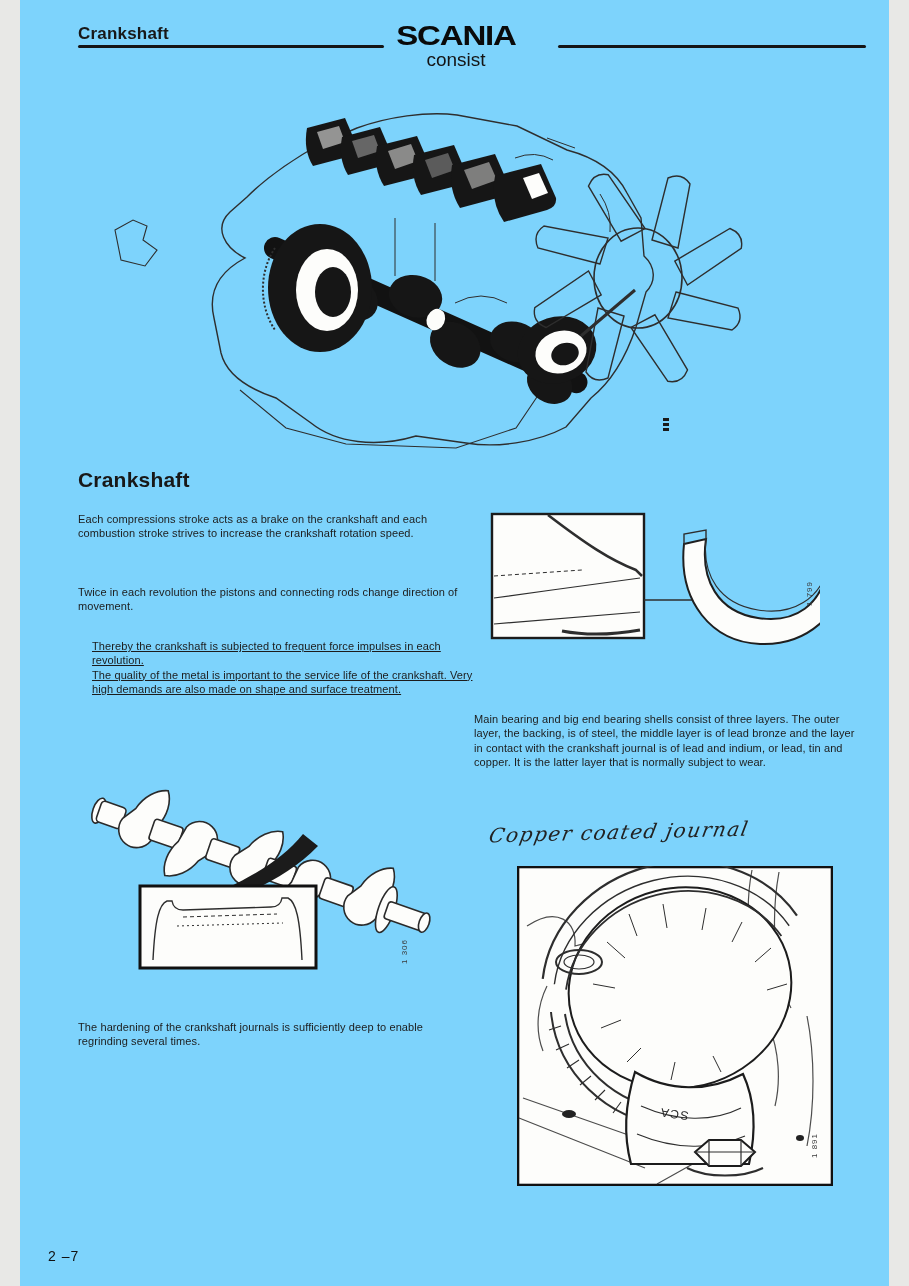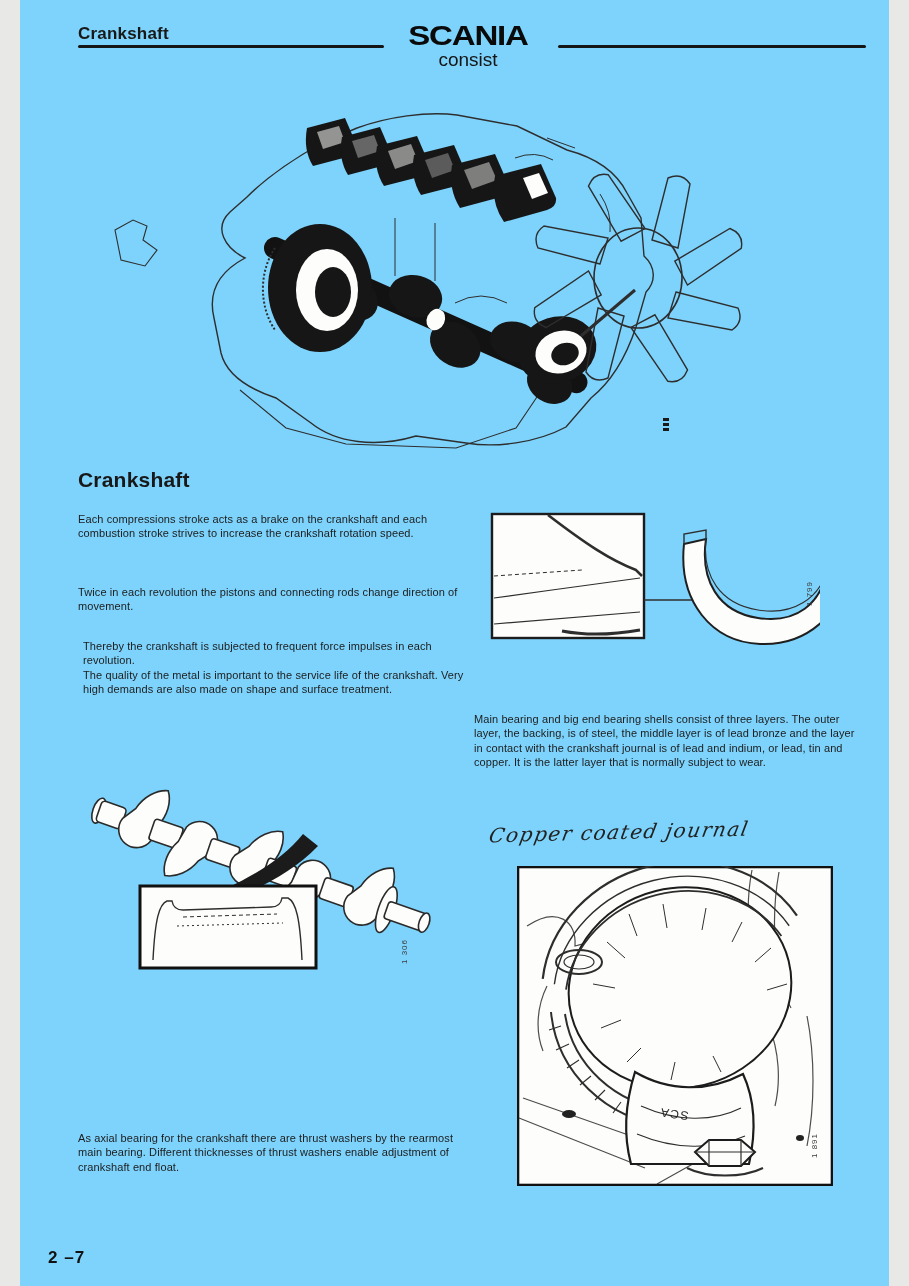--- a/index.html
+++ b/index.html
@@ -12,34 +12,34 @@
   .hdr-title{font-size:17px;font-weight:bold;letter-spacing:.2px;}
   .brand{font-size:28px;font-weight:bold;letter-spacing:-1px;transform:scaleX(1.18);transform-origin:center;color:#0a0a0a;}
   .brand-sub{font-size:19px;text-align:center;margin-top:-3px;color:#141414;}
   .rule{height:3px;background:#151515;border-radius:2px;}
   .h1{font-size:21px;font-weight:bold;letter-spacing:.2px;}
   .para{font-size:11px;line-height:1.3;letter-spacing:.1px;color:#1c1c1c;width:392px;white-space:pre-line;}
   .hand{
     font-family:"DejaVu Serif", serif;font-style:italic;font-size:20px;color:#222;
     transform:skewX(-12deg) rotate(-1.5deg);letter-spacing:1.5px;white-space:nowrap;
   }
-  .pageno{font-size:17px;color:#111;letter-spacing:1px;font-weight:bold;}
+  .pageno{font-size:14px;color:#111;letter-spacing:1px;}
   .smudge{display:flex;flex-direction:column;gap:2px;}
   .smudge i{display:block;width:6px;height:3px;background:#1a1a1a;}
   svg{display:block;}
   .ln{stroke:#2e2e2e;fill:none;}
   .ink{fill:#161616;stroke:none;}
 </style>
 </head>
 <body>
 
 <div class="page">
 
   <div class="abs hdr-title" style="left:58px;top:24px;">Crankshaft</div>
-  <div class="abs" style="left:378px;top:20px;width:140px;text-align:center;">
+  <div class="abs" style="left:366px;top:20px;width:140px;text-align:center;">
     <div class="brand">SCANIA</div>
     <div class="brand-sub">consist</div>
   </div>
   <div class="abs rule" style="left:58px;top:45px;width:306px;"></div>
   <div class="abs rule" style="left:538px;top:45px;width:308px;"></div>
 
   <div class="abs" style="left:75px;top:98px;">
     <svg width="660" height="360" viewBox="0 0 660 360">
 
       <path class="ln" stroke-width="1.4" d="M150,160 C130,150 118,130 135,114 L152,99 C172,79 202,59 227,45 L262,30 C292,19 332,13 362,17 L422,28 L472,52 C502,60 522,75 532,95 L546,120 L549,158 C561,169 561,184 551,194 L541,229 C531,259 516,284 496,300 L471,329 C441,345 401,350 371,345 L321,338 C281,350 241,345 216,325 L181,300 C151,290 131,275 126,255 L119,220 C113,195 122,175 150,160 Z"></path>
@@ -120,21 +120,21 @@
   <div class="abs smudge" style="left:643px;top:418px;">
       <i></i>
       <i></i>
       <i></i>
     </div>
 
   <div class="abs h1" style="left:58px;top:468px;">Crankshaft</div>
 
   <div class="abs para" style="left:58px;top:512px;">Each compressions stroke acts as a brake on the crankshaft and each combustion stroke strives to increase the crankshaft rotation speed.</div>
   <div class="abs para" style="left:58px;top:585px;">Twice in each revolution the pistons and connecting rods change direction of movement.</div>
-  <div class="abs para" style="left:63px;top:639px;">Thereby the crankshaft is subjected to frequent force impulses in each revolution.
+  <div class="abs para" style="left:72px;top:639px;text-decoration:underline;">Thereby the crankshaft is subjected to frequent force impulses in each revolution.
 The quality of the metal is important to the service life of the crankshaft. Very high demands are also made on shape and surface treatment.</div>
 
   <div class="abs" style="left:470px;top:510px;">
     <svg width="330" height="160" viewBox="0 0 330 160">
       <rect x="2" y="4" width="152" height="124" fill="#fdfdfb" stroke="#1c1c1c" stroke-width="2.4"></rect>
 
       <path class="ln" stroke-width="2.6" d="M58,5 C96,34 120,50 146,60 L152,66"></path>
       <path class="ln" stroke-width="1.2" d="M150,68 L62,80 L4,88"></path>
       <path class="ln" stroke-width="1" stroke-dasharray="4 3" d="M4,66 L92,60"></path>
       <path class="ln" stroke-width="1.2" d="M150,102 L4,114"></path>
@@ -187,21 +187,21 @@
       <path d="M152,136 C186,120 210,104 228,82 L243,94 C222,116 196,130 170,142 Z" fill="#1b1b1b"></path>
 
       <rect x="65" y="134" width="176" height="82" fill="#fdfdfb" stroke="#111" stroke-width="3"></rect>
       <path class="ln" stroke-width="1.4" d="M78,208 C80,168 84,152 92,149 L97,149 C98,155 102,158 108,158 L196,155 C202,155 206,152 207,146 L213,146 C221,150 225,166 227,208"></path>
       <path class="ln" stroke-width="1" stroke-dasharray="4 3" d="M108,165 L202,162"></path>
       <path class="ln" stroke-width="1" stroke-dasharray="2 3" d="M102,174 L208,171"></path>
       <text x="332" y="212" transform="rotate(-90 332 212)" font-size="8" fill="#3a3a3a" letter-spacing="1">1 306</text>
     </svg>
   </div>
 
-  <div class="abs para" style="left:58px;top:1131px;">As axial bearing for the crankshaft there are thrust washers by the rearmost main bearing. Different thicknesses of thrust washers enable adjustment of crankshaft end float.</div>
+  <div class="abs para" style="left:58px;top:1020px;">The hardening of the crankshaft journals is sufficiently deep to enable regrinding several times.</div>
 
   <div class="abs" style="left:497px;top:866px;">
     <svg width="316" height="320" viewBox="0 0 316 320">
       <rect x="1" y="1" width="314" height="318" fill="#fdfdfb" stroke="#111" stroke-width="2.6"></rect>
 
       <g class="ln" stroke-width="1.2" opacity=".85">
         <path d="M10,60 C40,40 60,55 58,80 C90,70 110,85 100,105"></path>
         <path d="M235,4 C228,40 230,90 248,120 M262,6 C254,50 256,110 274,142"></path>
         <path d="M6,232 L120,272 M2,252 L128,302 M140,318 L190,290"></path>
         <path d="M252,160 C262,185 264,215 258,240 M290,150 C298,190 298,240 290,280"></path>

